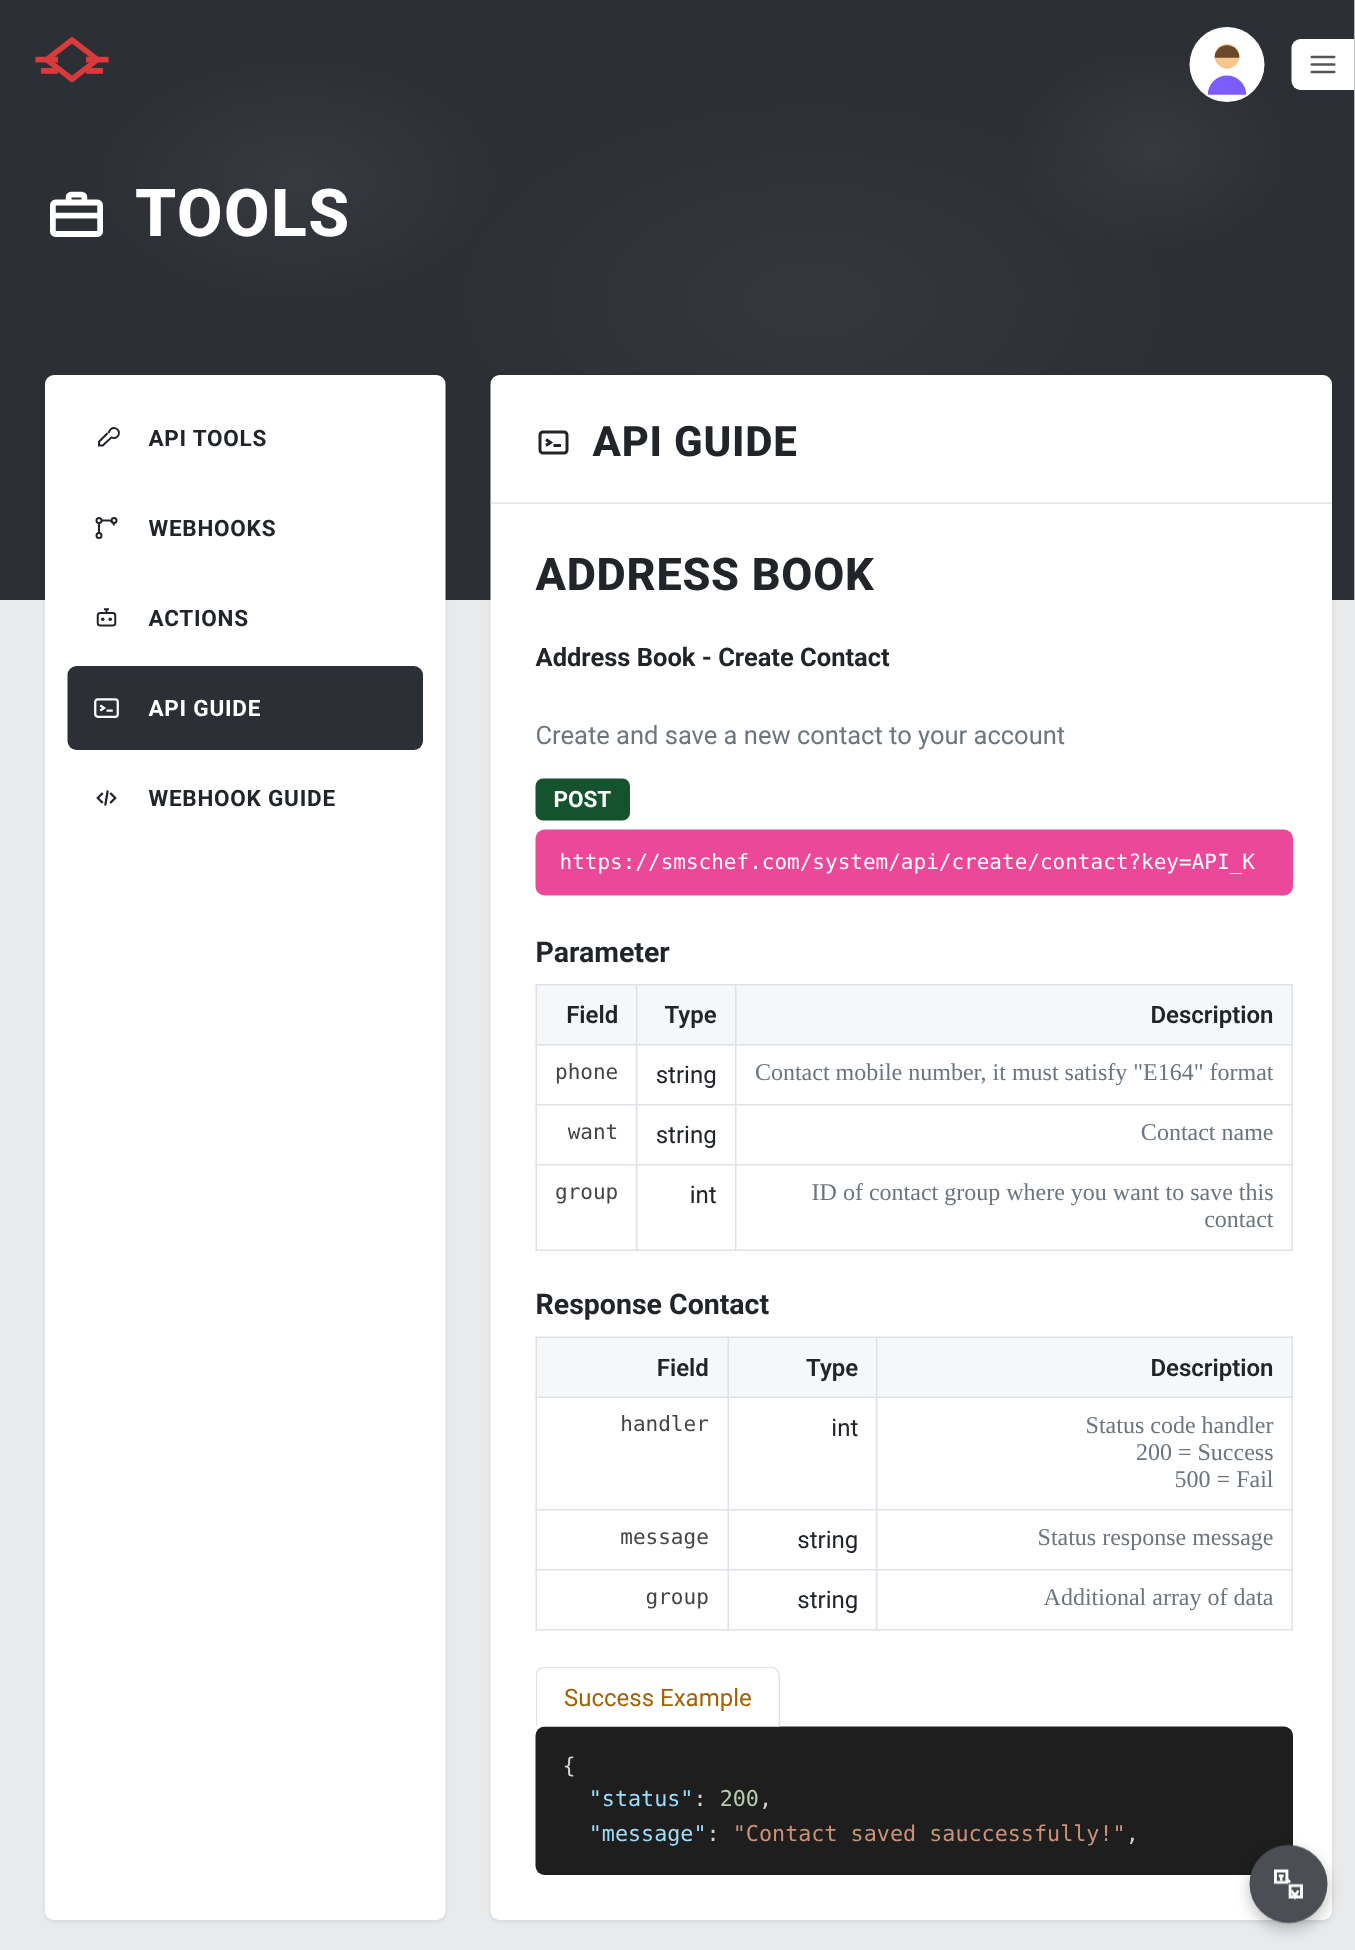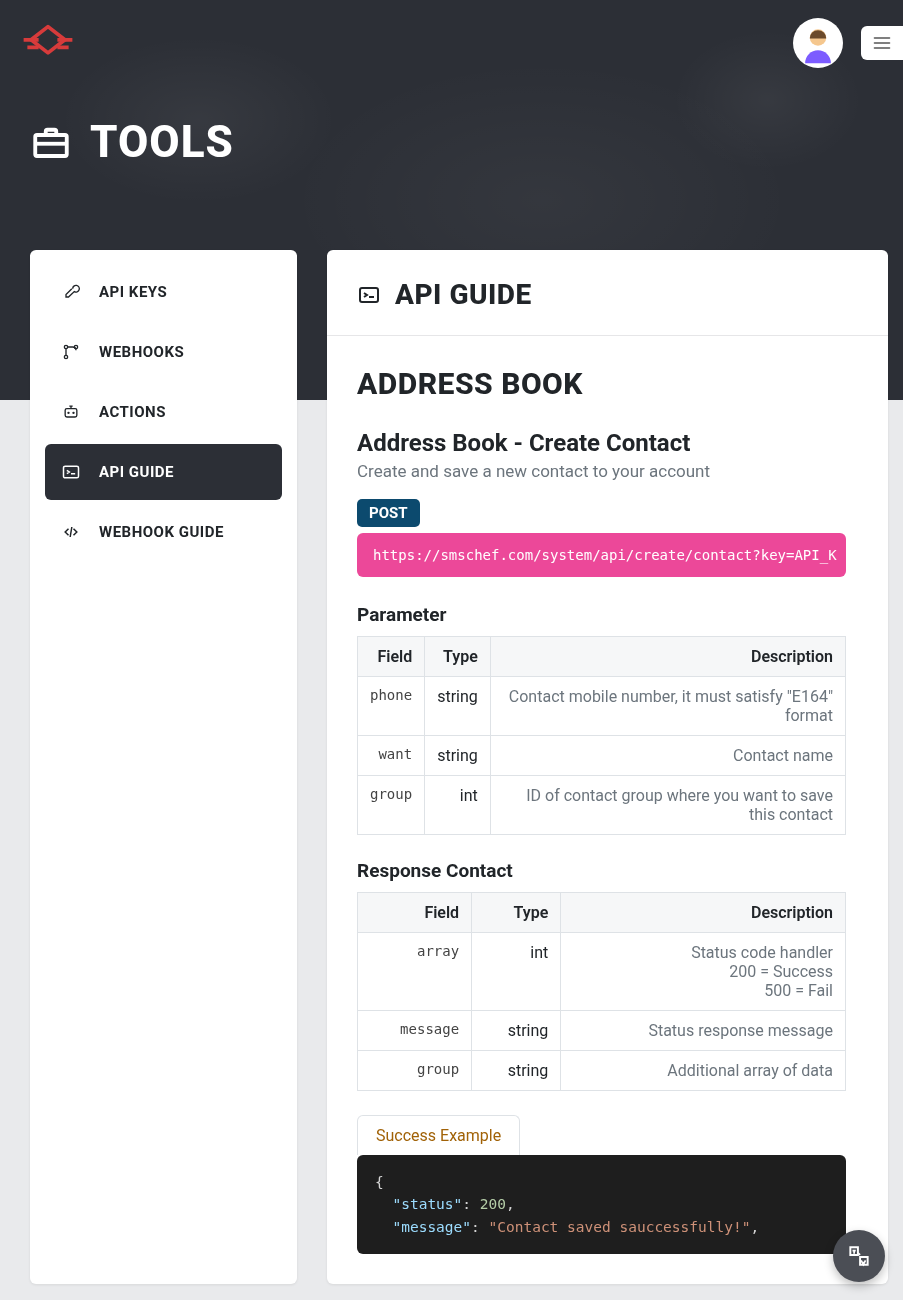--- a/index.html
+++ b/index.html
@@ -104,45 +104,45 @@
     box-shadow:0 1px 3px rgba(0,0,0,0.08);
     overflow:hidden;
   }
   .main-header{
     display:flex;align-items:center;gap:14px;
     padding:28px 30px 24px 30px;
     border-bottom:1px solid #e6e6e8;
     font-size:28px;font-weight:800;letter-spacing:0.5px;
   }
   .main-header svg{width:24px;height:24px;}
-  .main-body{padding:30px 42px 30px 30px;}
+  .main-body{padding:30px 26px 30px 30px;}
   h2.section-title{font-size:30px;font-weight:800;letter-spacing:0.5px;margin-bottom:28px;}
-  h3.subsection{font-size:24px;font-weight:700;margin-bottom:4px;}
+  h3.subsection{font-size:17px;font-weight:700;margin-bottom:32px;}
   .lead{color:var(--muted);font-size:17px;margin-bottom:18px;}
   .badge-post{
     display:inline-block;
-    background:#0c4a6e;color:#fff;
+    background:#14532d;color:#fff;
     padding:5px 12px;border-radius:5px;
     font-weight:700;font-size:15px;
     margin-bottom:6px;
   }
   pre.endpoint{
     background:#ec4899;color:#fff;
     padding:14px 16px;border-radius:6px;
     font-family:ui-monospace,Menlo,Consolas,monospace;
     font-size:14px;
     overflow:hidden;white-space:nowrap;
     margin-bottom:26px;
   }
   .tbl-title{font-size:19px;font-weight:700;margin:8px 0 10px 0;}
   table{width:100%;border-collapse:collapse;border:1px solid var(--border);margin-bottom:24px;}
   th,td{border:1px solid var(--border);padding:10px 12px;text-align:right;vertical-align:top;font-size:16px;}
   th{background:#f6f7f8;font-weight:600;}
   td.field-col{font-family:ui-monospace,Menlo,Consolas,monospace;font-size:14px;color:#444;}
-  td.desc-col{color:var(--muted);}
+  td.desc-col{color:var(--muted);font-family:Liberation Serif, serif;}
   .tabs{margin-top:6px;}
   .tab{
     display:inline-block;
     border:1px solid var(--border);border-bottom:none;
     border-radius:6px 6px 0 0;
     padding:10px 18px;
     font-size:16px;color:#a16207;
     background:#fff;
   }
   pre.code-block{
@@ -213,21 +213,21 @@
 
 <div class="content-wrap">
 
   <nav class="sidebar">
     <div class="sidebar-item">
       <span class="icon">
         <svg viewBox="0 0 24 24" width="20" height="20">
             <path d="M14 8 a4 4 0 1 1 2 3.5 L9 18 H6 v-3 l7-7" fill="none" stroke="currentColor" stroke-width="1.6"></path>
           </svg>
       </span>
-      <span>API KEYS</span>
+      <span>API TOOLS</span>
     </div>
     <div class="sidebar-item">
       <span class="icon">
         <svg viewBox="0 0 24 24" width="20" height="20">
             <circle cx="6" cy="6" r="2" fill="none" stroke="currentColor" stroke-width="1.6"></circle>
             <circle cx="6" cy="18" r="2" fill="none" stroke="currentColor" stroke-width="1.6"></circle>
             <circle cx="18" cy="6" r="2" fill="none" stroke="currentColor" stroke-width="1.6"></circle>
             <path d="M6 8 v8 M8 6 h6 a4 4 0 0 1 4 4 v0" fill="none" stroke="currentColor" stroke-width="1.6"></path>
           </svg>
       </span>
@@ -311,21 +311,21 @@
       <table>
         <thead>
           <tr>
             <th>Field</th>
             <th>Type</th>
             <th>Description</th>
           </tr>
         </thead>
         <tbody id="resp-rows">
             <tr>
-              <td class="field-col">array</td>
+              <td class="field-col">handler</td>
               <td>int</td>
               <td class="desc-col multiline">Status code handler
 200 = Success
 500 = Fail</td>
             </tr>
             <tr>
               <td class="field-col">message</td>
               <td>string</td>
               <td class="desc-col multiline">Status response message</td>
             </tr>

